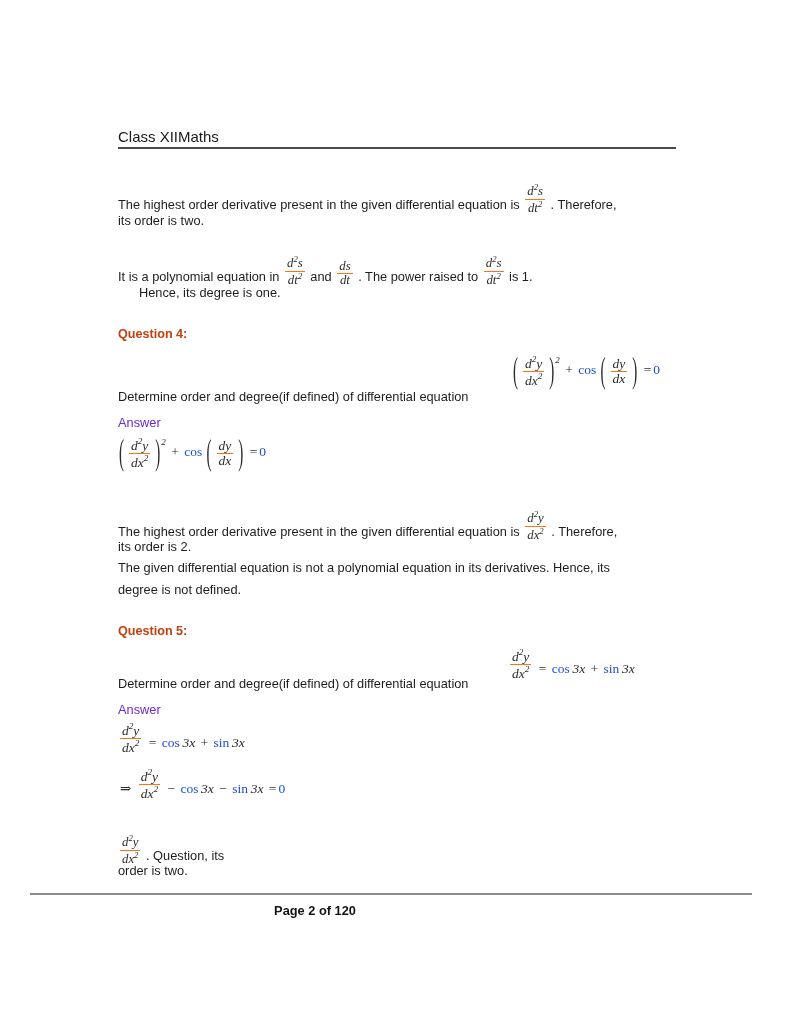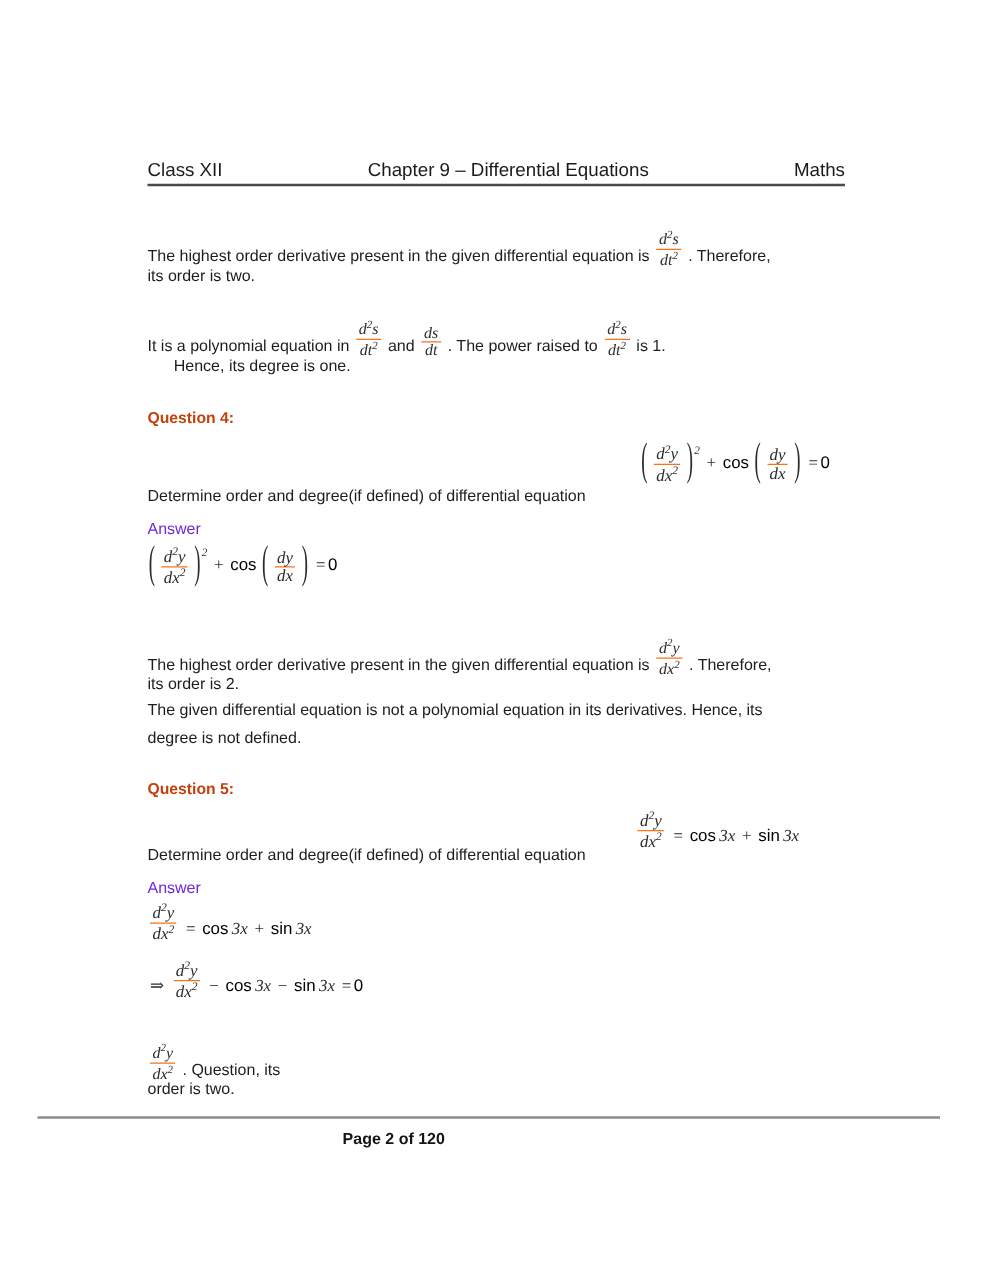--- a/index.html
+++ b/index.html
@@ -128,23 +128,23 @@
     color: #2b2b2b;
   }
 
   .op {
     font-family: "Liberation Serif", "DejaVu Serif", serif;
     font-style: normal;
     padding: 0 2px;
     color: #2b2b2b;
   }
   .fn {
-    font-family: Liberation Sans, sans-serif;
+    font-family: Liberation Serif, serif;
     font-style: normal;
-    color: #000000;
+    color: #1d4ed8;
   }
   .var {
     font-family: "Liberation Serif", "DejaVu Serif", serif;
     font-style: italic;
     color: #2b2b2b;
   }
 
   
   .abs { position: absolute; }
 
@@ -168,21 +168,20 @@
     color: #141414;
   }
 </style>
 </head>
 <body>
 
 <div class="page">
 
   <div class="doc-header">
     <span class="hdr-left">Class XII</span>
-    <span class="hdr-center">Chapter 9 – Differential Equations</span>
     <span class="hdr-right">Maths</span>
   </div>
   <div class="header-rule"></div>
 
   <div class="abs para" style="left:118px; top:183px; width:570px;">
     <span>The highest order derivative present in the given differential equation is</span>
     <span class="frac raised">
       <span class="num"><span class="var">d</span><sup>2</sup><span class="var">s</span></span>
       <span class="den"><span class="var">dt</span><sup>2</sup></span>
     </span>

